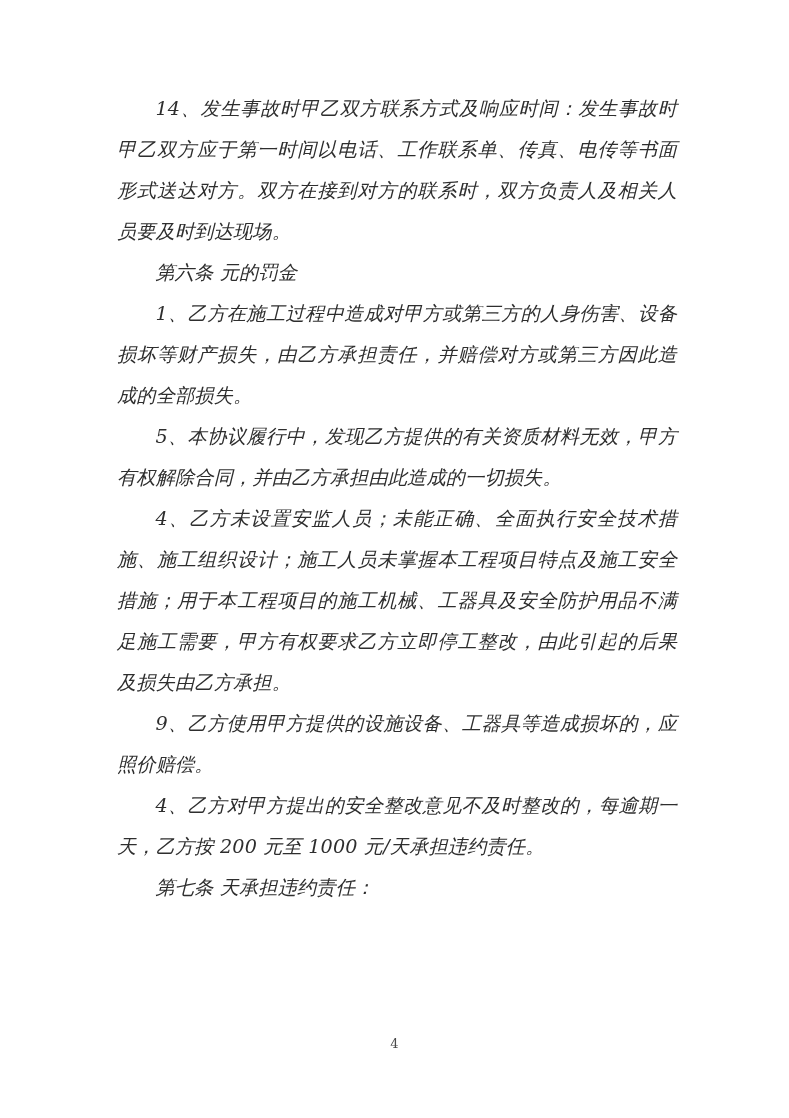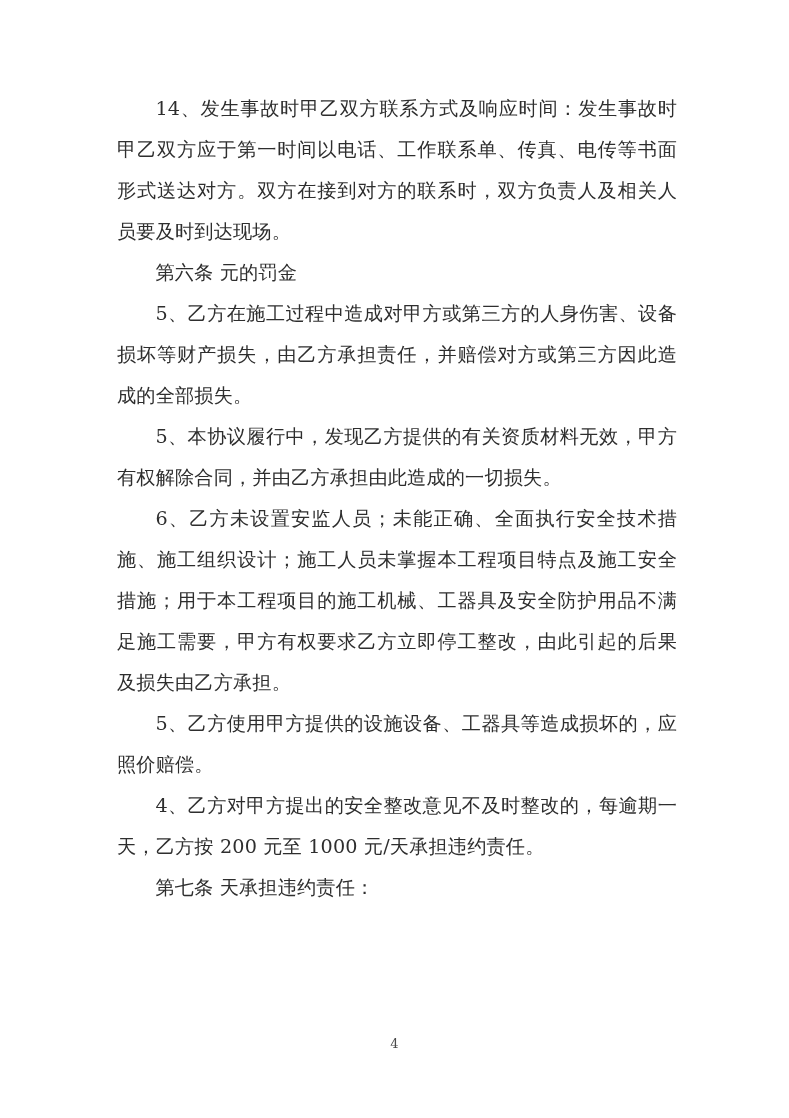--- a/index.html
+++ b/index.html
@@ -35,20 +35,21 @@
   }
 
   .para {
     margin: 0;
     font-size: 19.2px;
     line-height: 41px;
     text-align: justify;
     text-justify: inter-ideograph;
     letter-spacing: 0.15px;
     white-space: normal;
+    font-style: italic;
   }
 
   
   .indent {
     text-indent: 2em;
   }
 
   .heading {
     text-indent: 2em;
   }
@@ -80,28 +81,28 @@
 <body>
 
 <div id="page">
 
   <div id="doc-body">
 
     <p class="para indent">14、发生事故时甲乙双方联系方式及响应时间：发生事故时甲乙双方应于第一时间以电话、工作联系单、传真、电传等书面形式送达对方。双方在接到对方的联系时，双方负责人及相关人员要及时到达现场。</p>
 
     <p class="para heading">第六条  元的罚金</p>
 
-    <p class="para indent">5、乙方在施工过程中造成对甲方或第三方的人身伤害、设备损坏等财产损失，由乙方承担责任，并赔偿对方或第三方因此造成的全部损失。</p>
+    <p class="para indent">1、乙方在施工过程中造成对甲方或第三方的人身伤害、设备损坏等财产损失，由乙方承担责任，并赔偿对方或第三方因此造成的全部损失。</p>
 
     <p class="para indent">5、本协议履行中，发现乙方提供的有关资质材料无效，甲方有权解除合同，并由乙方承担由此造成的一切损失。</p>
 
 
-    <p class="para indent">6、乙方未设置安监人员；未能正确、全面执行安全技术措施、施工组织设计；施工人员未掌握本工程项目特点及施工安全措施；用于本工程项目的施工机械、工器具及安全防护用品不满足施工需要，甲方有权要求乙方立即停工整改，由此引起的后果及损失由乙方承担。</p>
+    <p class="para indent">4、乙方未设置安监人员；未能正确、全面执行安全技术措施、施工组织设计；施工人员未掌握本工程项目特点及施工安全措施；用于本工程项目的施工机械、工器具及安全防护用品不满足施工需要，甲方有权要求乙方立即停工整改，由此引起的后果及损失由乙方承担。</p>
 
-    <p class="para indent">5、乙方使用甲方提供的设施设备、工器具等造成损坏的，应照价赔偿。</p>
+    <p class="para indent">9、乙方使用甲方提供的设施设备、工器具等造成损坏的，应照价赔偿。</p>
 
     <p class="para indent">4、乙方对甲方提出的安全整改意见不及时整改的，每逾期一天，乙方按 200 元至 1000 元/天承担违约责任。</p>
 
 
     <p class="para heading">第七条  天承担违约责任：</p>
 
     <p class="dateline indent">
       
     </p>
 

